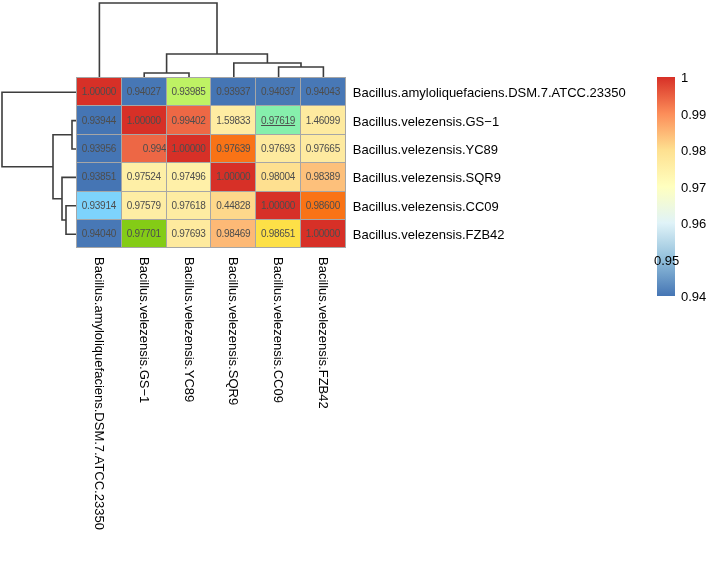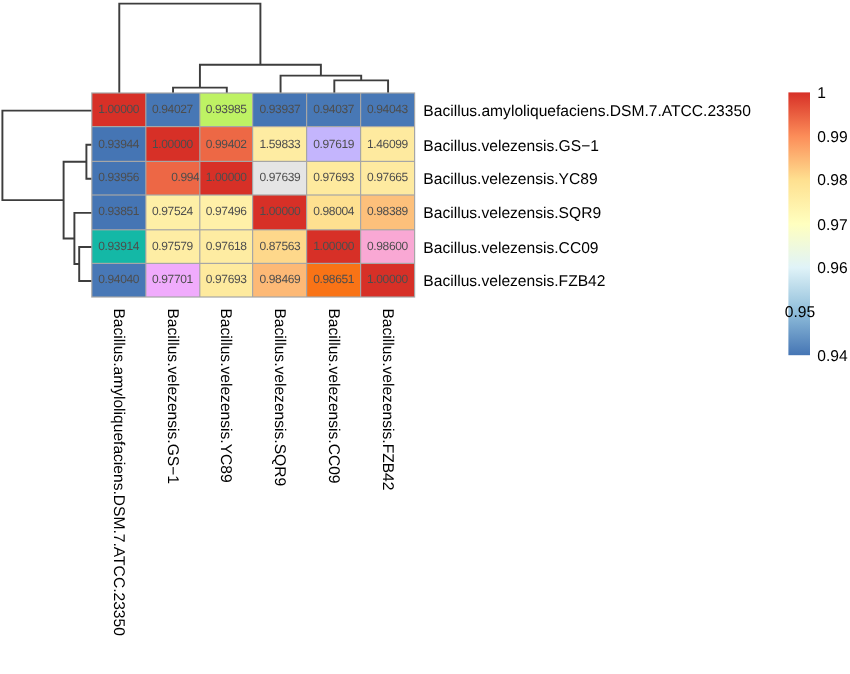--- a/index.html
+++ b/index.html
@@ -86,45 +86,45 @@
       <div class="heatmap-cell" style="background: rgb(215, 48, 39); color: rgb(77, 77, 77);">1.00000</div>
       <div class="heatmap-cell" style="background: rgb(71, 119, 181); color: rgb(77, 77, 77);">0.94027</div>
       <div class="heatmap-cell" style="background: #bef264; color: rgb(77, 77, 77);">0.93985</div>
       <div class="heatmap-cell" style="background: rgb(69, 117, 180); color: rgb(77, 77, 77);">0.93937</div>
       <div class="heatmap-cell" style="background: rgb(72, 120, 181); color: rgb(77, 77, 77);">0.94037</div>
       <div class="heatmap-cell" style="background: rgb(72, 120, 182); color: rgb(77, 77, 77); text-align: right;">0.94043</div>
       <div class="heatmap-cell" style="background: rgb(69, 117, 180); color: rgb(77, 77, 77);">0.93944</div>
       <div class="heatmap-cell" style="background: rgb(215, 48, 39); color: rgb(77, 77, 77);">1.00000</div>
       <div class="heatmap-cell" style="background: rgb(237, 104, 69); color: rgb(77, 77, 77);">0.99402</div>
       <div class="heatmap-cell" style="background: rgb(254, 236, 162); color: rgb(77, 77, 77);">1.59833</div>
-      <div class="heatmap-cell" style="background: #c4b5fd; color: rgb(77, 77, 77);">0.97619</div>
+      <div class="heatmap-cell" style="background: #86efac; color: rgb(77, 77, 77); text-decoration: underline;">0.97619</div>
       <div class="heatmap-cell" style="background: rgb(254, 234, 159); color: rgb(77, 77, 77);">1.46099</div>
       <div class="heatmap-cell" style="background: rgb(69, 117, 180); color: rgb(77, 77, 77);">0.93956</div>
       <div class="heatmap-cell" style="background: rgb(237, 103, 69); color: rgb(77, 77, 77); padding-left: 32px;">0.99405</div>
       <div class="heatmap-cell" style="background: rgb(215, 48, 39); color: rgb(77, 77, 77);">1.00000</div>
-      <div class="heatmap-cell" style="background: #e5e5e5; color: rgb(77, 77, 77);">0.97639</div>
+      <div class="heatmap-cell" style="background: #f97316; color: rgb(77, 77, 77);">0.97639</div>
       <div class="heatmap-cell" style="background: rgb(254, 234, 158); color: rgb(77, 77, 77);">0.97693</div>
       <div class="heatmap-cell" style="background: rgb(254, 234, 160); color: rgb(77, 77, 77);">0.97665</div>
       <div class="heatmap-cell" style="background: rgb(69, 117, 180); color: rgb(77, 77, 77);">0.93851</div>
       <div class="heatmap-cell" style="background: rgb(254, 239, 166); color: rgb(77, 77, 77);">0.97524</div>
       <div class="heatmap-cell" style="background: rgb(255, 240, 168); color: rgb(77, 77, 77);">0.97496</div>
       <div class="heatmap-cell" style="background: rgb(215, 48, 39); color: rgb(77, 77, 77);">1.00000</div>
       <div class="heatmap-cell" style="background: rgb(254, 224, 144); color: rgb(77, 77, 77);">0.98004</div>
       <div class="heatmap-cell" style="background: rgb(253, 192, 123); color: rgb(77, 77, 77);">0.98389</div>
-      <div class="heatmap-cell" style="background: #14b8a6; color: rgb(77, 77, 77);">0.93914</div>
+      <div class="heatmap-cell" style="background: #7dd3fc; color: rgb(77, 77, 77);">0.93914</div>
       <div class="heatmap-cell" style="background: rgb(254, 237, 164); color: rgb(77, 77, 77);">0.97579</div>
       <div class="heatmap-cell" style="background: rgb(254, 236, 162); color: rgb(77, 77, 77);">0.97618</div>
-      <div class="heatmap-cell" style="background: rgb(254, 216, 139); color: rgb(77, 77, 77);">0.87563</div>
+      <div class="heatmap-cell" style="background: rgb(254, 216, 139); color: rgb(77, 77, 77);">0.44828</div>
       <div class="heatmap-cell" style="background: rgb(215, 48, 39); color: rgb(77, 77, 77);">1.00000</div>
-      <div class="heatmap-cell" style="background: #f9a8d4; color: rgb(77, 77, 77);">0.98600</div>
+      <div class="heatmap-cell" style="background: #f97316; color: rgb(77, 77, 77);">0.98600</div>
       <div class="heatmap-cell" style="background: rgb(72, 120, 182); color: rgb(77, 77, 77);">0.94040</div>
-      <div class="heatmap-cell" style="background: #f0abfc; color: rgb(77, 77, 77);">0.97701</div>
+      <div class="heatmap-cell" style="background: #84cc16; color: rgb(77, 77, 77);">0.97701</div>
       <div class="heatmap-cell" style="background: rgb(254, 234, 158); color: rgb(77, 77, 77);">0.97693</div>
       <div class="heatmap-cell" style="background: rgb(253, 185, 118); color: rgb(77, 77, 77);">0.98469</div>
-      <div class="heatmap-cell" style="background: #f97316; color: rgb(77, 77, 77);">0.98651</div>
+      <div class="heatmap-cell" style="background: #fde047; color: rgb(77, 77, 77);">0.98651</div>
       <div class="heatmap-cell" style="background: rgb(215, 48, 39); color: rgb(77, 77, 77);">1.00000</div>
     </div>
   <div id="row-labels">
       <div class="row-label" style="left: 352.8px; top: 92.2px;">Bacillus.amyloliquefaciens.DSM.7.ATCC.23350</div>
       <div class="row-label" style="left: 352.8px; top: 120.6px;">Bacillus.velezensis.GS−1</div>
       <div class="row-label" style="left: 352.8px; top: 149px;">Bacillus.velezensis.YC89</div>
       <div class="row-label" style="left: 352.8px; top: 177.4px;">Bacillus.velezensis.SQR9</div>
       <div class="row-label" style="left: 352.8px; top: 205.8px;">Bacillus.velezensis.CC09</div>
       <div class="row-label" style="left: 352.8px; top: 234.2px;">Bacillus.velezensis.FZB42</div>
     </div>

